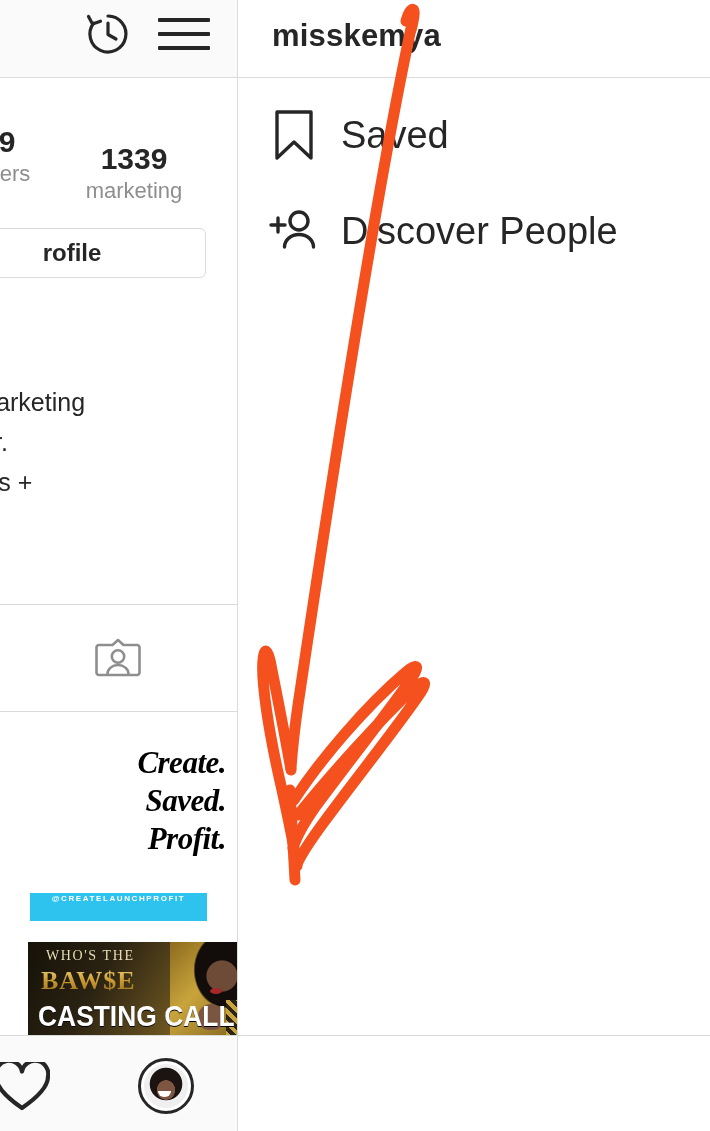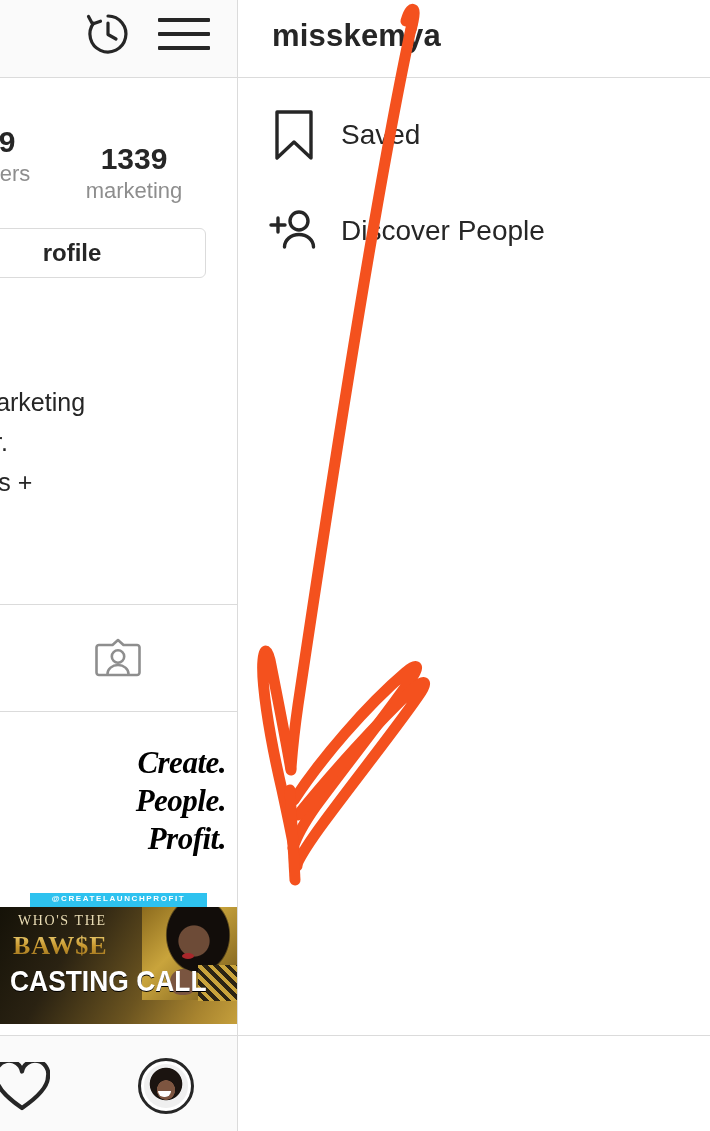--- a/index.html
+++ b/index.html
@@ -196,23 +196,24 @@
     width: 177px;
     text-align: center;
     font-size: 8px;
     font-weight: bold;
     letter-spacing: 1.6px;
     color: #ffffff;
     white-space: nowrap;
   }
 
   .post-2 {
-    top: 907px;
+    top: 942px;
     height: 117px;
     background: linear-gradient(120deg, #151208 0%, #2a2212 30%, #6b5420 62%, #a8842f 85%, #c6a03c 100%);
+    margin-left: 28px;
   }
   .post-2 .whos {
     position: absolute;
     left: 18px;
     top: 6px;
     font-family: "Liberation Serif", serif;
     font-size: 14px;
     letter-spacing: 1.6px;
     color: #e9dcb4;
     white-space: nowrap;
@@ -374,21 +375,21 @@
     position: absolute;
     left: 30px;
     top: 14px;
     width: 52px;
     height: 52px;
   }
   .menu-item .mi-label {
     position: absolute;
     left: 103px;
     top: 17px;
-    font-size: 28px;
+    font-size: 38px;
     color: #262626;
     line-height: 46px;
     white-space: nowrap;
   }
   .menu-item-saved { top: 95px; }
   .menu-item-discover { top: 191px; }
 
   .menu-footer-divider {
     position: absolute;
     left: 0;
@@ -462,21 +463,21 @@
         <circle cx="23" cy="22.5" r="6.2" fill="none" stroke="#8e8e8e" stroke-width="2.6"></circle>
         <path d="M12.5 40 a10.5 9 0 0 1 21 0" fill="none" stroke="#8e8e8e" stroke-width="2.6" stroke-linecap="round"></path>
       </svg>
     </div>
 
     <div class="prof-divider d2"></div>
 
     <div class="post post-1">
       <div class="quote">
         <div>Create.</div>
-        <div>People.</div>
+        <div>Saved.</div>
         <div>Profit.</div>
       </div>
       <div class="handle-bar">
         <span>@CREATELAUNCHPROFIT</span>
       </div>
     </div>
 
     <div class="post post-2">
       <div class="model">
         <div class="lips"></div>

